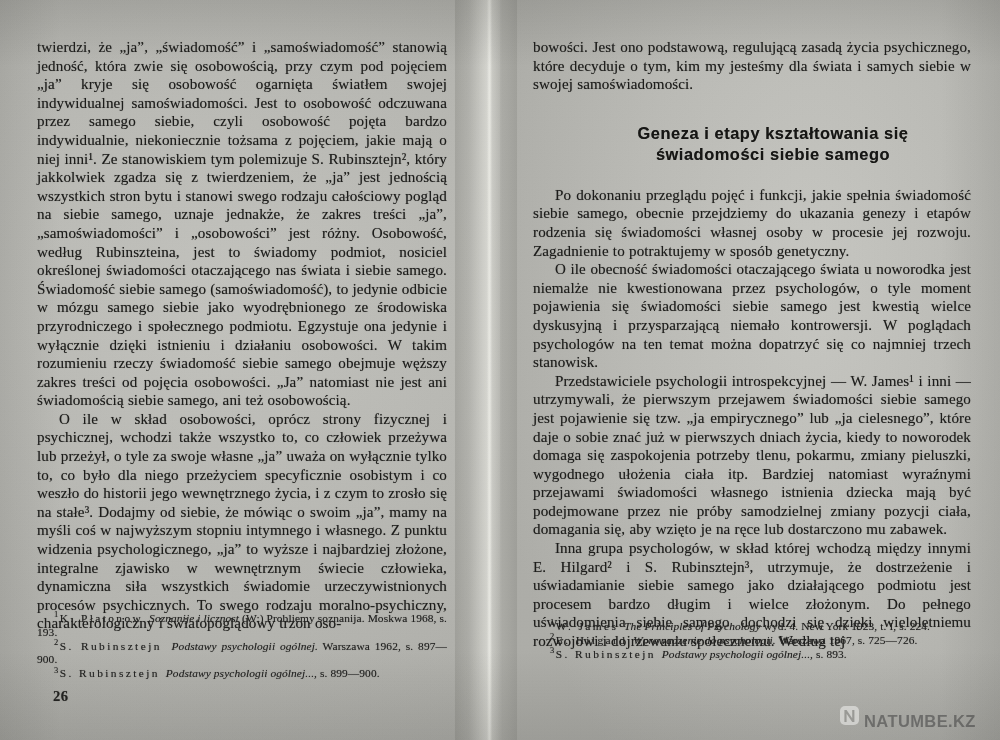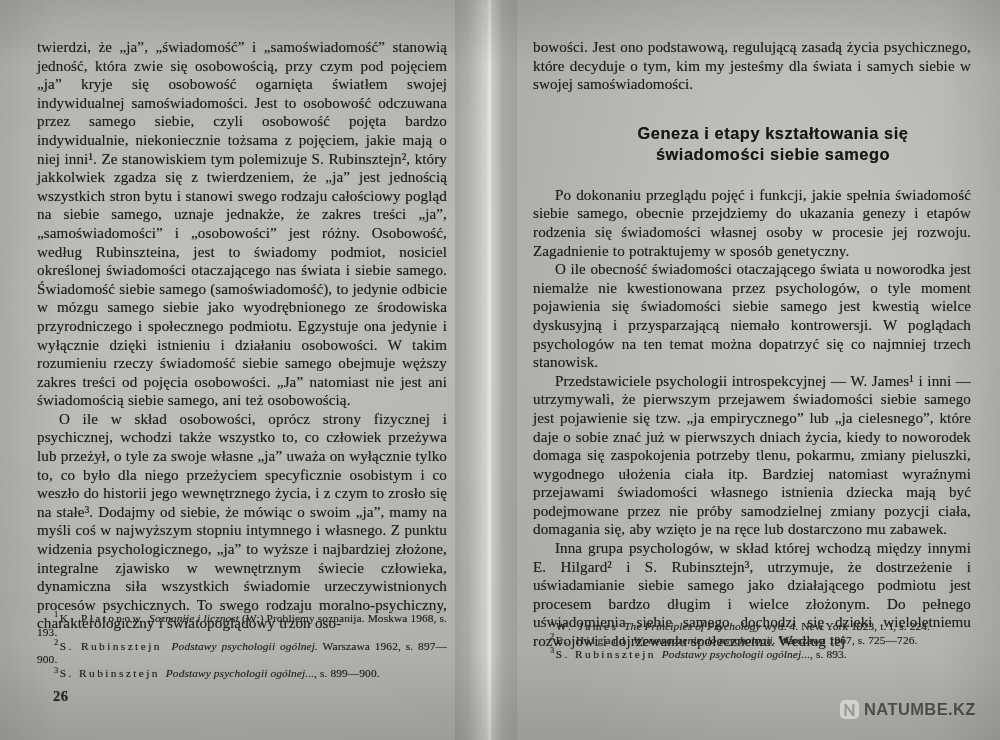--- a/index.html
+++ b/index.html
@@ -186,22 +186,23 @@
     border-radius: 5px;
     background: #f2f2f0;
     position: relative;
     flex: none;
   }
   .wm-logo svg { position: absolute; left: 3px; top: 2.5px; }
   .wm-text {
     font-family: "Liberation Sans", sans-serif;
     font-size: 16.5px;
     font-weight: bold;
-    color: #000000;
+    color: #404040;
     letter-spacing: 0.4px;
+    margin-top: 12px;
   }
 </style>
 </head>
 <body>
 
 <div id="scan">
 
   <div class="paper-base"></div>
   <div class="paper-base right-sheet"></div>
   <div class="gutter"></div>

